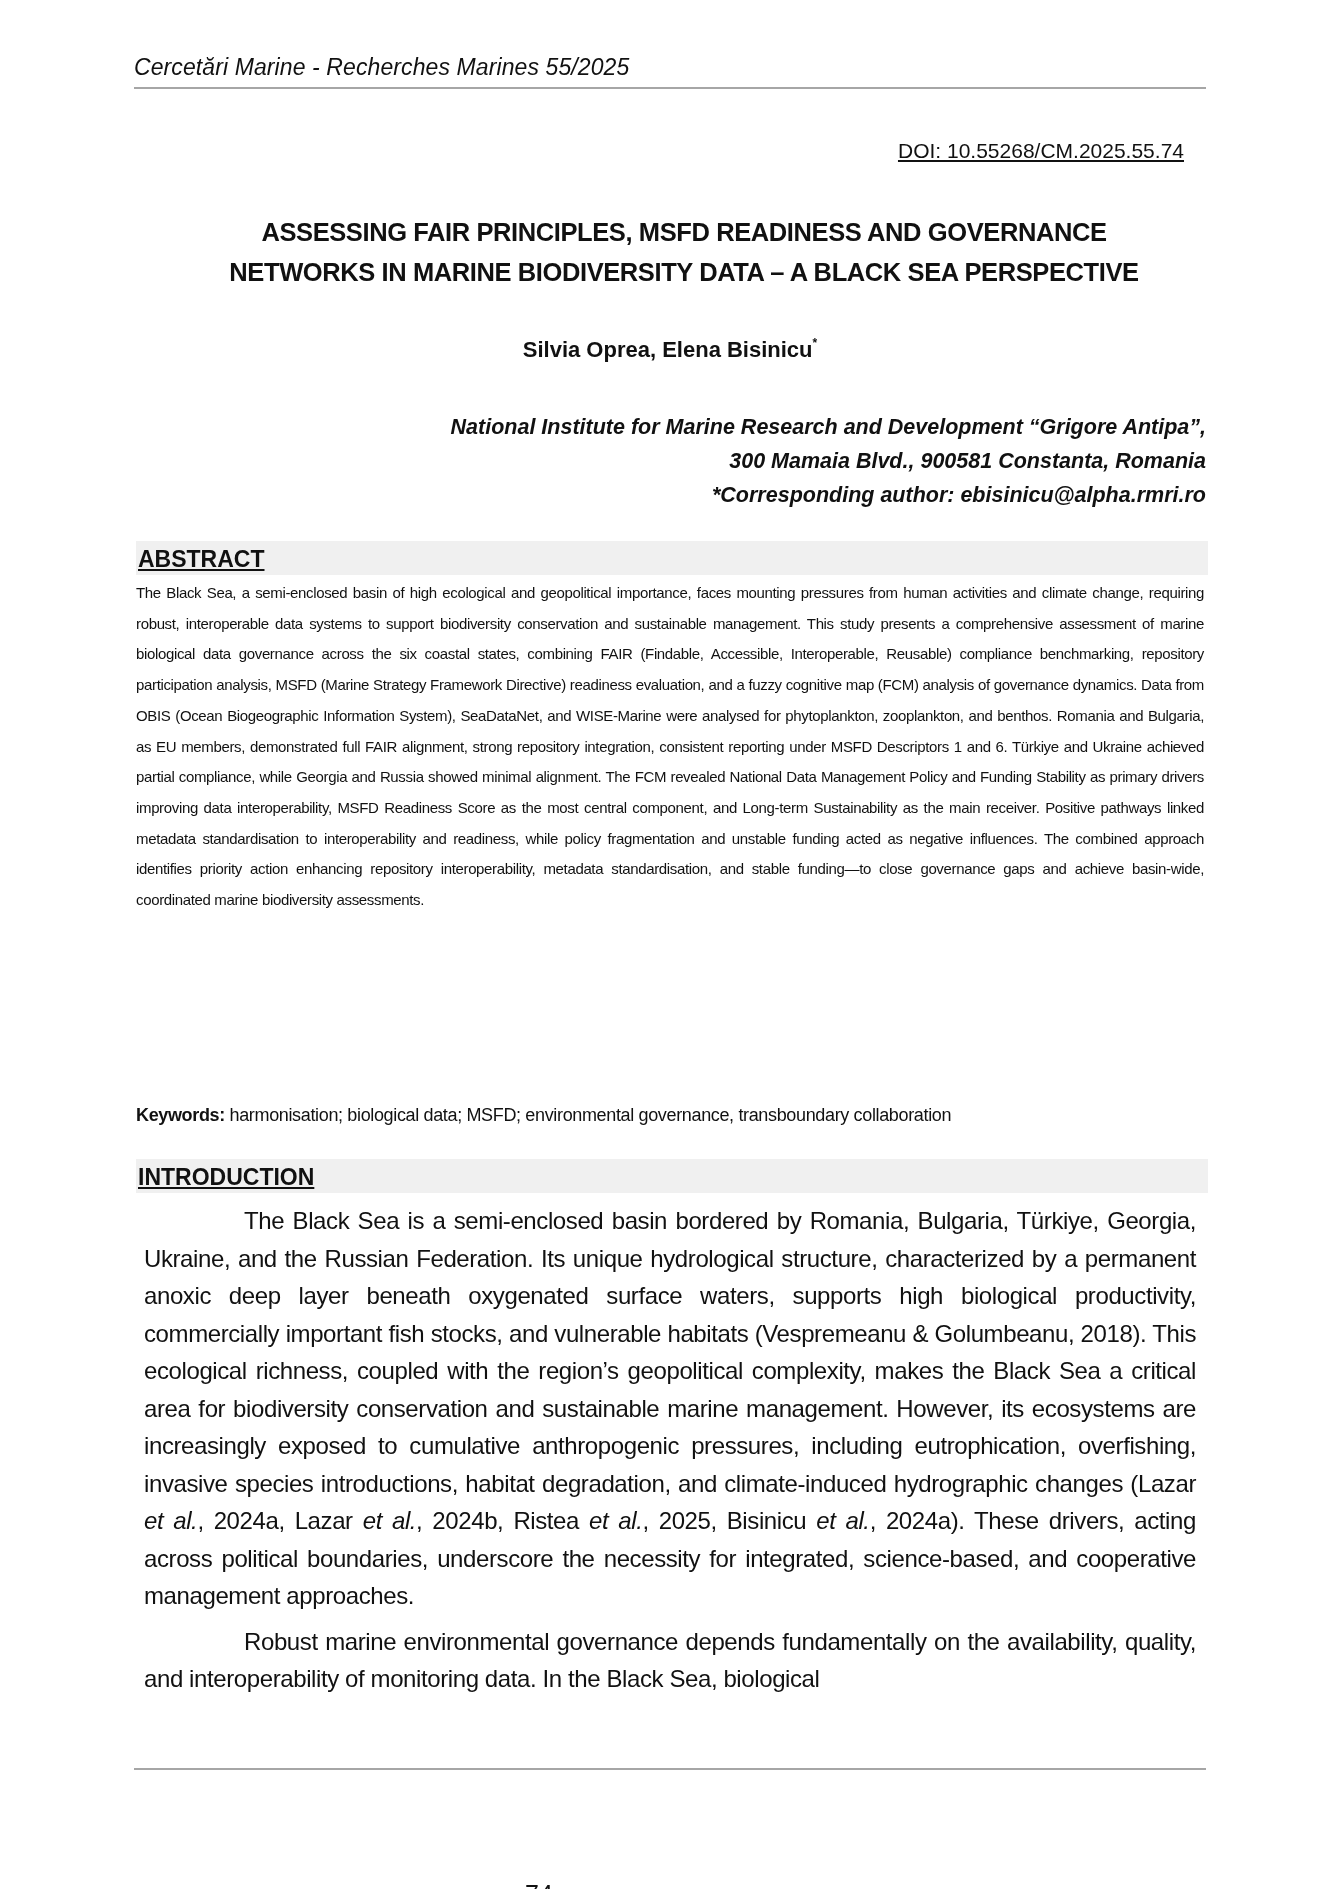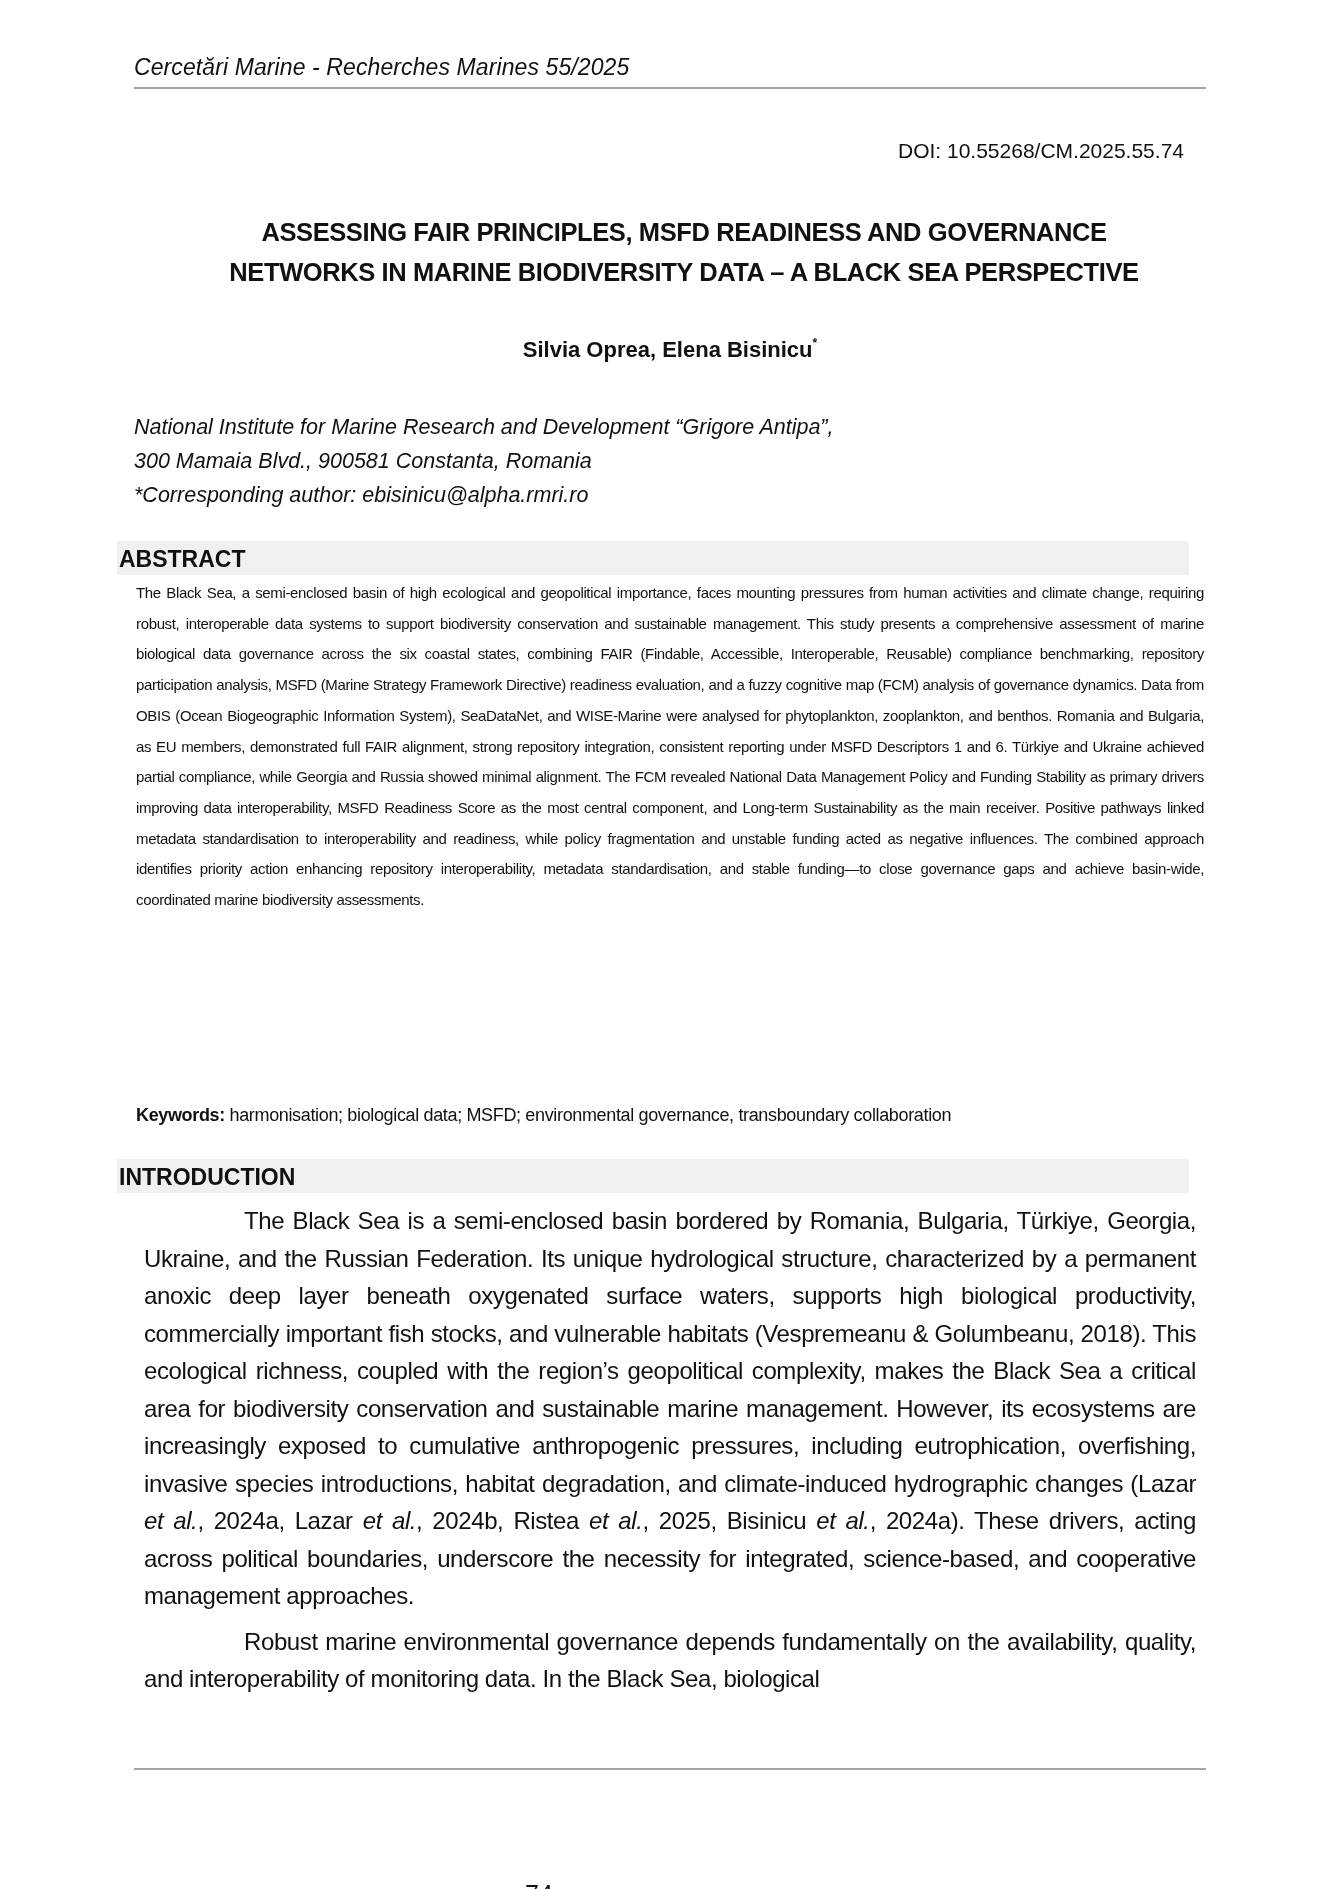--- a/index.html
+++ b/index.html
@@ -8,38 +8,38 @@
       font-family: "Liberation Sans", "DejaVu Sans", sans-serif; color: #111111;
     }
     .running-header {
       position: absolute; left: 134px; top: 54px; width: 1072px;
       font-style: italic; font-size: 23px; letter-spacing: 0.1px;
     }
     .header-rule {
       position: absolute; left: 134px; top: 87px; width: 1072px; height: 2px; background: #a6a6a6;
     }
     .doi {
-      position: absolute; right: 154px; top: 139px; font-size: 21px;
+      position: absolute; right: 154px; top: 139px; font-size: 21px; text-decoration: underline;
     }
     .title {
       position: absolute; left: 148px; top: 212px; width: 1072px; text-align: center;
       font-weight: bold; font-size: 25.5px; line-height: 40px; letter-spacing: -0.4px;
     }
     .authors {
       position: absolute; left: 134px; top: 336px; width: 1072px; text-align: center;
       font-weight: bold; font-size: 22px;
     }
     .authors sup { font-size: 12px; font-weight: bold; vertical-align: 10px; }
     .affil {
-      position: absolute; left: 134px; top: 410px; width: 1072px; text-align: left;
-      font-style: italic; font-size: 21.5px; line-height: 34px;
+      position: absolute; left: 134px; top: 410px; width: 1072px; text-align: right;
+      font-style: italic; font-size: 21.5px; line-height: 34px; font-weight: bold;
     }
     .section-head {
-      position: absolute; left: 117px; width: 1072px; height: 34px; background: #f0f0f0;
-      font-weight: bold; font-size: 23px; line-height: 36px; padding-left: 2px; box-sizing: border-box;
+      position: absolute; left: 136px; width: 1072px; height: 34px; background: #f0f0f0;
+      font-weight: bold; font-size: 23px; line-height: 36px; padding-left: 2px; box-sizing: border-box; text-decoration: underline;
     }
     .abstract-head { top: 541px; }
     .abstract-body {
       position: absolute; left: 136px; top: 578px; width: 1068px;
       font-size: 15px; line-height: 30.7px; text-align: justify; letter-spacing: -0.35px;
     }
     .abstract-body p { margin: 0; }
     .keywords {
       position: absolute; left: 136px; top: 1100px; width: 1070px;
       font-size: 18px; line-height: 30px; letter-spacing: -0.35px; white-space: nowrap;

